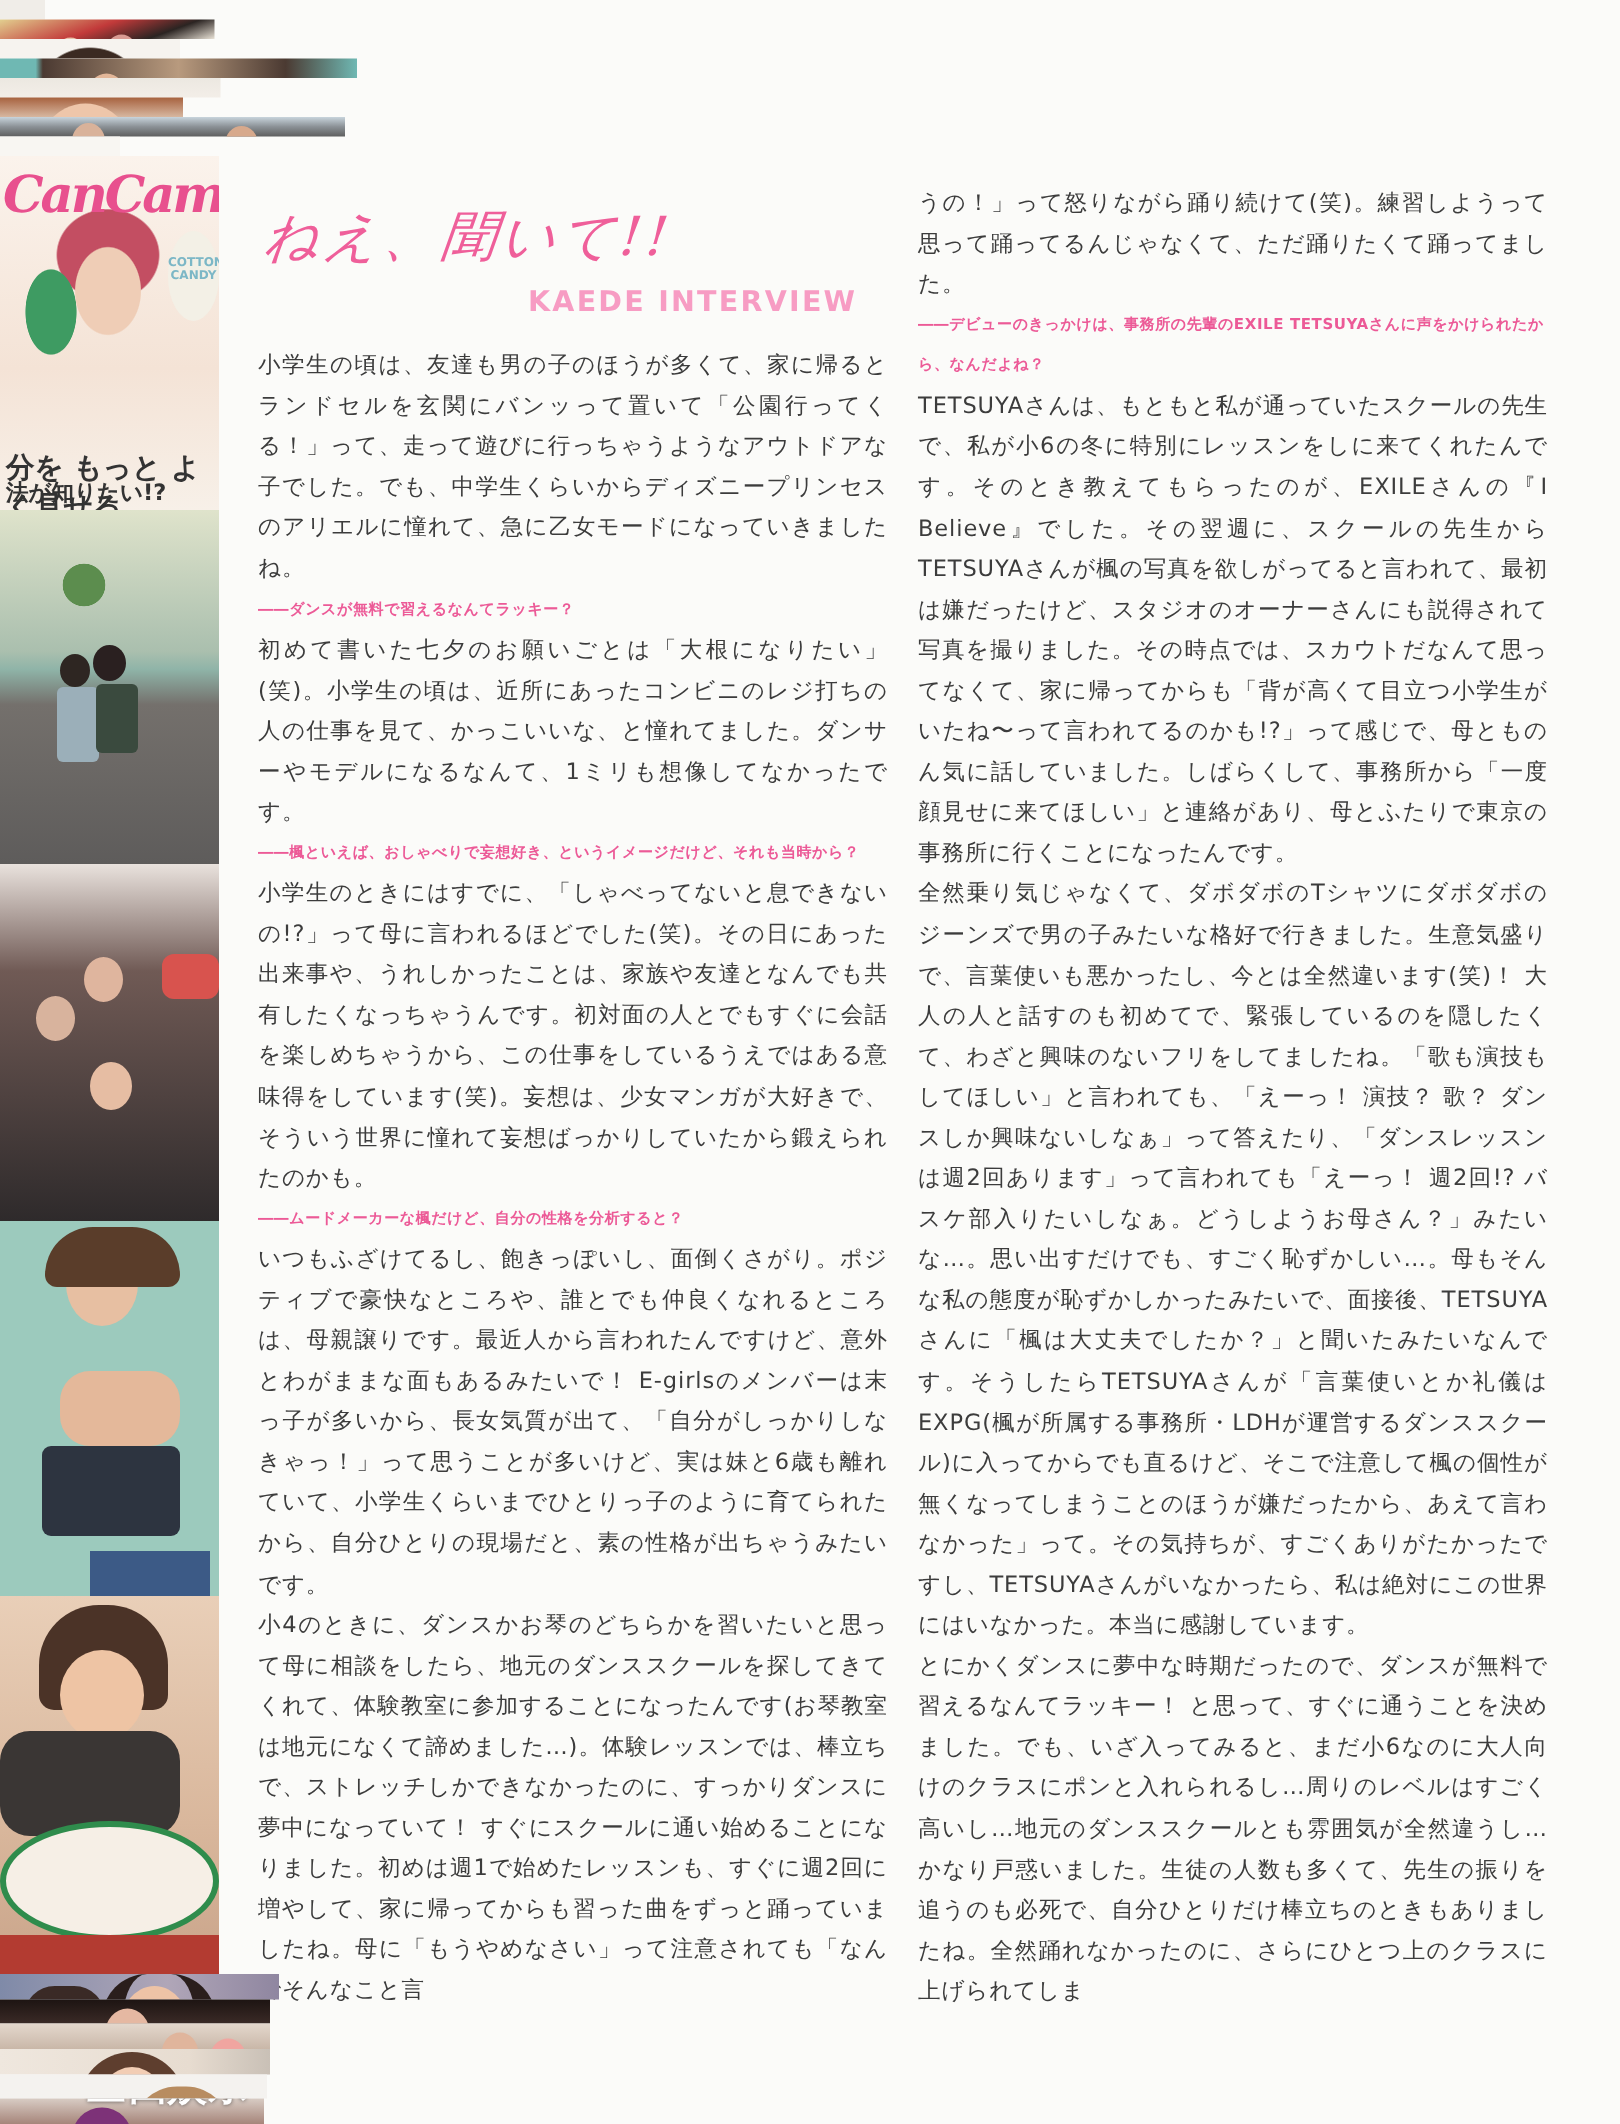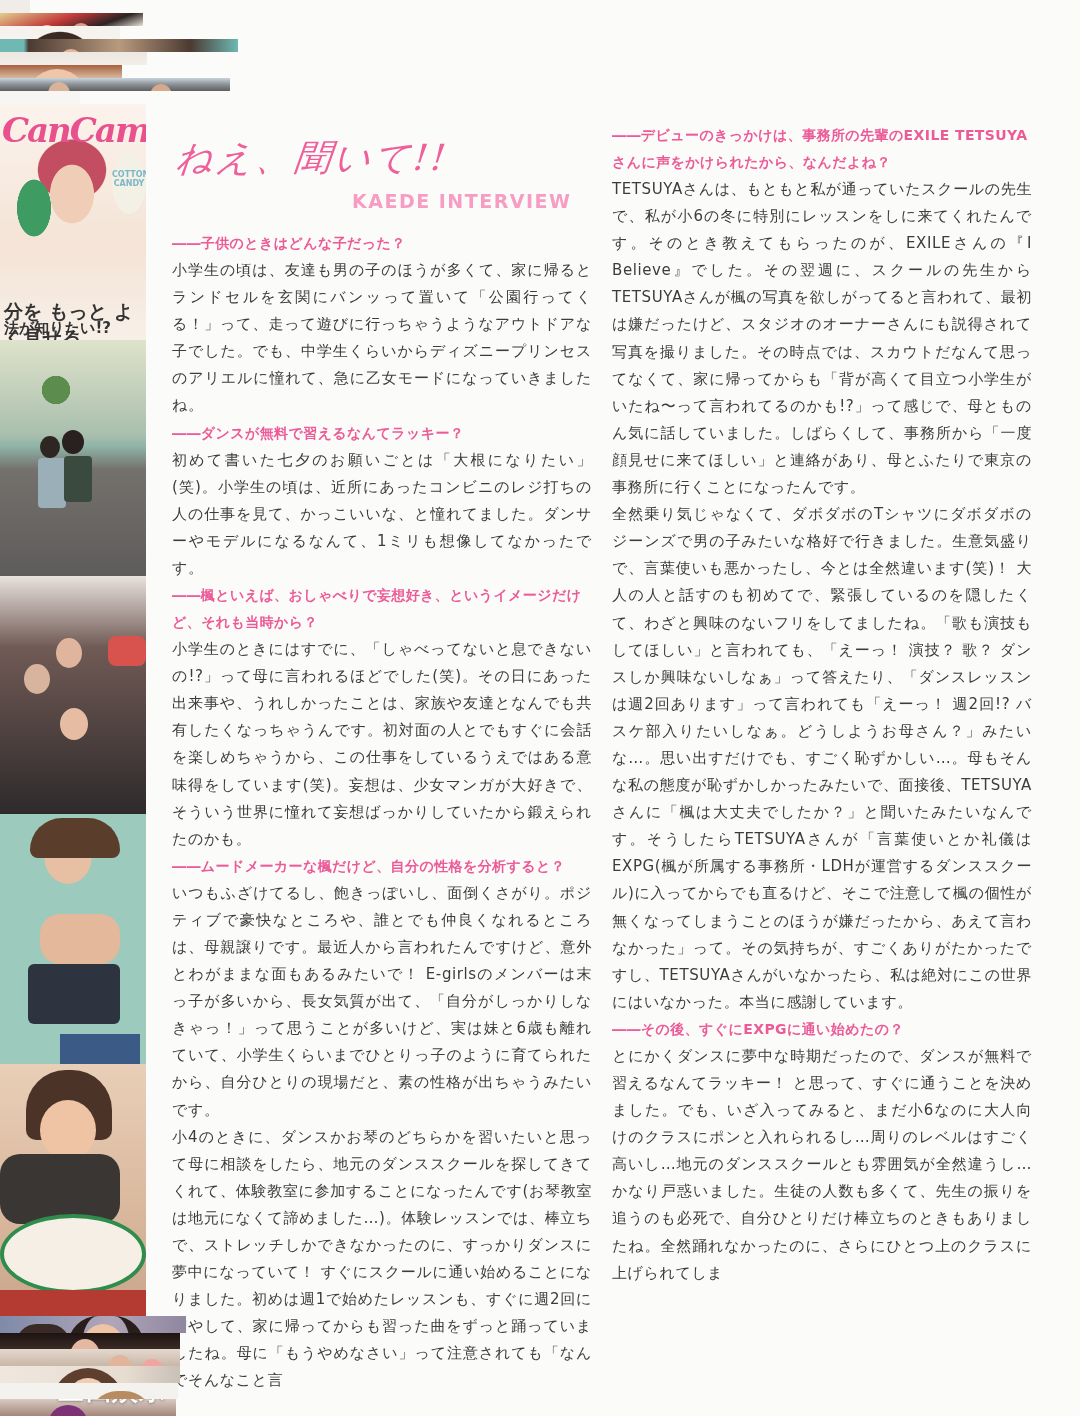--- a/index.html
+++ b/index.html
@@ -22,21 +22,21 @@
   .cover-tag { position: absolute; left: 112px; top: 50px; width: 34px; height: 60px; border-radius: 50%; background: #f3f0e6; font-size: 8px; color: #7cb7c6; text-align: center; padding-top: 16px; font-weight: bold; }
 
   .article { position: absolute; left: 160px; top: 118px; width: 880px; height: 1195px; }
   .col { position: absolute; top: 0; width: 420px; }
   .col.c1 { left: 12px; top: 112px; }
   .col.c2 { left: 452px; top: 4px; }
 
   .title-hand { position: absolute; left: 16px; top: 16px; font-family: "DejaVu Serif", serif; font-style: italic; color: #ef5f9a; font-size: 36px; letter-spacing: 3px; font-weight: normal; transform: skewX(-6deg); }
   .title-sub { position: absolute; left: 192px; top: 72px; font-family: "DejaVu Sans", sans-serif; font-weight: bold; color: #f79cc3; font-size: 19px; letter-spacing: 1.5px; }
 
-  .q { color: #ec5a97; font-weight: bold; font-size: 14px; line-height: 27px; letter-spacing: 0.4px; }
+  .q { color: #ec5a97; font-weight: bold; font-size: 10px; line-height: 27px; letter-spacing: 0.4px; }
   .a { font-size: 15px; line-height: 27.1px; letter-spacing: 0.6px; color: #3c3c3c; text-align: justify; }
 
   .watermark { position: absolute; right: 10px; bottom: 8px; font-size: 26px; font-weight: bold; color: #ffffff; text-shadow: 0 0 3px rgba(0,0,0,.6); letter-spacing: 1px; }
 </style>
 </head>
 <body>
 
 <div class="strip top">
   <div class="photo" style="width:30px;background:#f0ede8"></div>
   <div class="photo" style="width:143px;background:linear-gradient(160deg,#e2cf8f 0%,#c23a3a 45%,#2b2422 75%,#e9e2d6 100%)">
@@ -104,36 +104,35 @@
     <div class="shade" style="left:0px;top:150px;width:146px;height:80px;background:#f6efe6;border-radius:50%;border:4px solid #2f8c4c"></div>
     <div class="shade" style="left:0px;top:226px;width:146px;height:26px;background:#b33b31"></div>
   </div>
 </div>
 
 <div class="article">
   <div class="title-hand">ねえ、聞いて!!</div>
   <div class="title-sub">KAEDE INTERVIEW</div>
 
   <div class="col c1">
-    <div class="q">――子供のときはどんな子だった？</div>
     <div class="a">小学生の頃は、友達も男の子のほうが多くて、家に帰るとランドセルを玄関にバンッって置いて「公園行ってくる！」って、走って遊びに行っちゃうようなアウトドアな子でした。でも、中学生くらいからディズニープリンセスのアリエルに憧れて、急に乙女モードになっていきましたね。</div>
     <div class="q">――ダンスが無料で習えるなんてラッキー？</div>
     <div class="a">初めて書いた七夕のお願いごとは「大根になりたい」(笑)。小学生の頃は、近所にあったコンビニのレジ打ちの人の仕事を見て、かっこいいな、と憧れてました。ダンサーやモデルになるなんて、1ミリも想像してなかったです。</div>
     <div class="q">――楓といえば、おしゃべりで妄想好き、というイメージだけど、それも当時から？</div>
     <div class="a">小学生のときにはすでに、「しゃべってないと息できないの!?」って母に言われるほどでした(笑)。その日にあった出来事や、うれしかったことは、家族や友達となんでも共有したくなっちゃうんです。初対面の人とでもすぐに会話を楽しめちゃうから、この仕事をしているうえではある意味得をしています(笑)。妄想は、少女マンガが大好きで、そういう世界に憧れて妄想ばっかりしていたから鍛えられたのかも。</div>
     <div class="q">――ムードメーカーな楓だけど、自分の性格を分析すると？</div>
     <div class="a">いつもふざけてるし、飽きっぽいし、面倒くさがり。ポジティブで豪快なところや、誰とでも仲良くなれるところは、母親譲りです。最近人から言われたんですけど、意外とわがままな面もあるみたいで！ E-girlsのメンバーは末っ子が多いから、長女気質が出て、「自分がしっかりしなきゃっ！」って思うことが多いけど、実は妹と6歳も離れていて、小学生くらいまでひとりっ子のように育てられたから、自分ひとりの現場だと、素の性格が出ちゃうみたいです。</div>
     <div class="a">小4のときに、ダンスかお琴のどちらかを習いたいと思って母に相談をしたら、地元のダンススクールを探してきてくれて、体験教室に参加することになったんです(お琴教室は地元になくて諦めました…)。体験レッスンでは、棒立ちで、ストレッチしかできなかったのに、すっかりダンスに夢中になっていて！ すぐにスクールに通い始めることになりました。初めは週1で始めたレッスンも、すぐに週2回に増やして、家に帰ってからも習った曲をずっと踊っていましたね。母に「もうやめなさい」って注意されても「なんでそんなこと言</div>
   </div>
 
   <div class="col c2">
+    <div class="a">うの！」って怒りながら踊り続けて(笑)。練習しようって思って踊ってるんじゃなくて、ただ踊りたくて踊ってました。</div>
     <div class="q">――デビューのきっかけは、事務所の先輩のEXILE TETSUYAさんに声をかけられたから、なんだよね？</div>
     <div class="a">TETSUYAさんは、もともと私が通っていたスクールの先生で、私が小6の冬に特別にレッスンをしに来てくれたんです。そのとき教えてもらったのが、EXILEさんの『I Believe』でした。その翌週に、スクールの先生からTETSUYAさんが楓の写真を欲しがってると言われて、最初は嫌だったけど、スタジオのオーナーさんにも説得されて写真を撮りました。その時点では、スカウトだなんて思ってなくて、家に帰ってからも「背が高くて目立つ小学生がいたね〜って言われてるのかも!?」って感じで、母とものん気に話していました。しばらくして、事務所から「一度顔見せに来てほしい」と連絡があり、母とふたりで東京の事務所に行くことになったんです。</div>
     <div class="a">全然乗り気じゃなくて、ダボダボのTシャツにダボダボのジーンズで男の子みたいな格好で行きました。生意気盛りで、言葉使いも悪かったし、今とは全然違います(笑)！ 大人の人と話すのも初めてで、緊張しているのを隠したくて、わざと興味のないフリをしてましたね。「歌も演技もしてほしい」と言われても、「えーっ！ 演技？ 歌？ ダンスしか興味ないしなぁ」って答えたり、「ダンスレッスンは週2回あります」って言われても「えーっ！ 週2回!? バスケ部入りたいしなぁ。どうしようお母さん？」みたいな…。思い出すだけでも、すごく恥ずかしい…。母もそんな私の態度が恥ずかしかったみたいで、面接後、TETSUYAさんに「楓は大丈夫でしたか？」と聞いたみたいなんです。そうしたらTETSUYAさんが「言葉使いとか礼儀はEXPG(楓が所属する事務所・LDHが運営するダンススクール)に入ってからでも直るけど、そこで注意して楓の個性が無くなってしまうことのほうが嫌だったから、あえて言わなかった」って。その気持ちが、すごくありがたかったですし、TETSUYAさんがいなかったら、私は絶対にこの世界にはいなかった。本当に感謝しています。</div>
-    <div class="q">――その後、すぐにEXPGに通い始めたの？</div>
     <div class="a">とにかくダンスに夢中な時期だったので、ダンスが無料で習えるなんてラッキー！ と思って、すぐに通うことを決めました。でも、いざ入ってみると、まだ小6なのに大人向けのクラスにポンと入れられるし…周りのレベルはすごく高いし…地元のダンススクールとも雰囲気が全然違うし…かなり戸惑いました。生徒の人数も多くて、先生の振りを追うのも必死で、自分ひとりだけ棒立ちのときもありましたね。全然踊れなかったのに、さらにひとつ上のクラスに上げられてしま</div>
   </div>
 </div>
 
 <div class="strip bottom">
   <div class="photo" style="width:186px;background:linear-gradient(90deg,#7f8aa8,#b0a6b8 60%,#8f86a0)">
     <div class="face" style="left:20px;top:20px;width:46px;height:54px;background:#efc5ac"></div>
     <div class="shade" style="left:16px;top:8px;width:54px;height:24px;background:#3a2a26;border-radius:24px 24px 4px 4px"></div>
     <div class="face" style="left:78px;top:8px;width:50px;height:66px;background:#eec3a6"></div>
     <div class="shade" style="left:68px;top:0;width:76px;height:100px;border-left:14px solid #2a1e1c;border-right:14px solid #2a1e1c;border-radius:30px 30px 0 0"></div>

